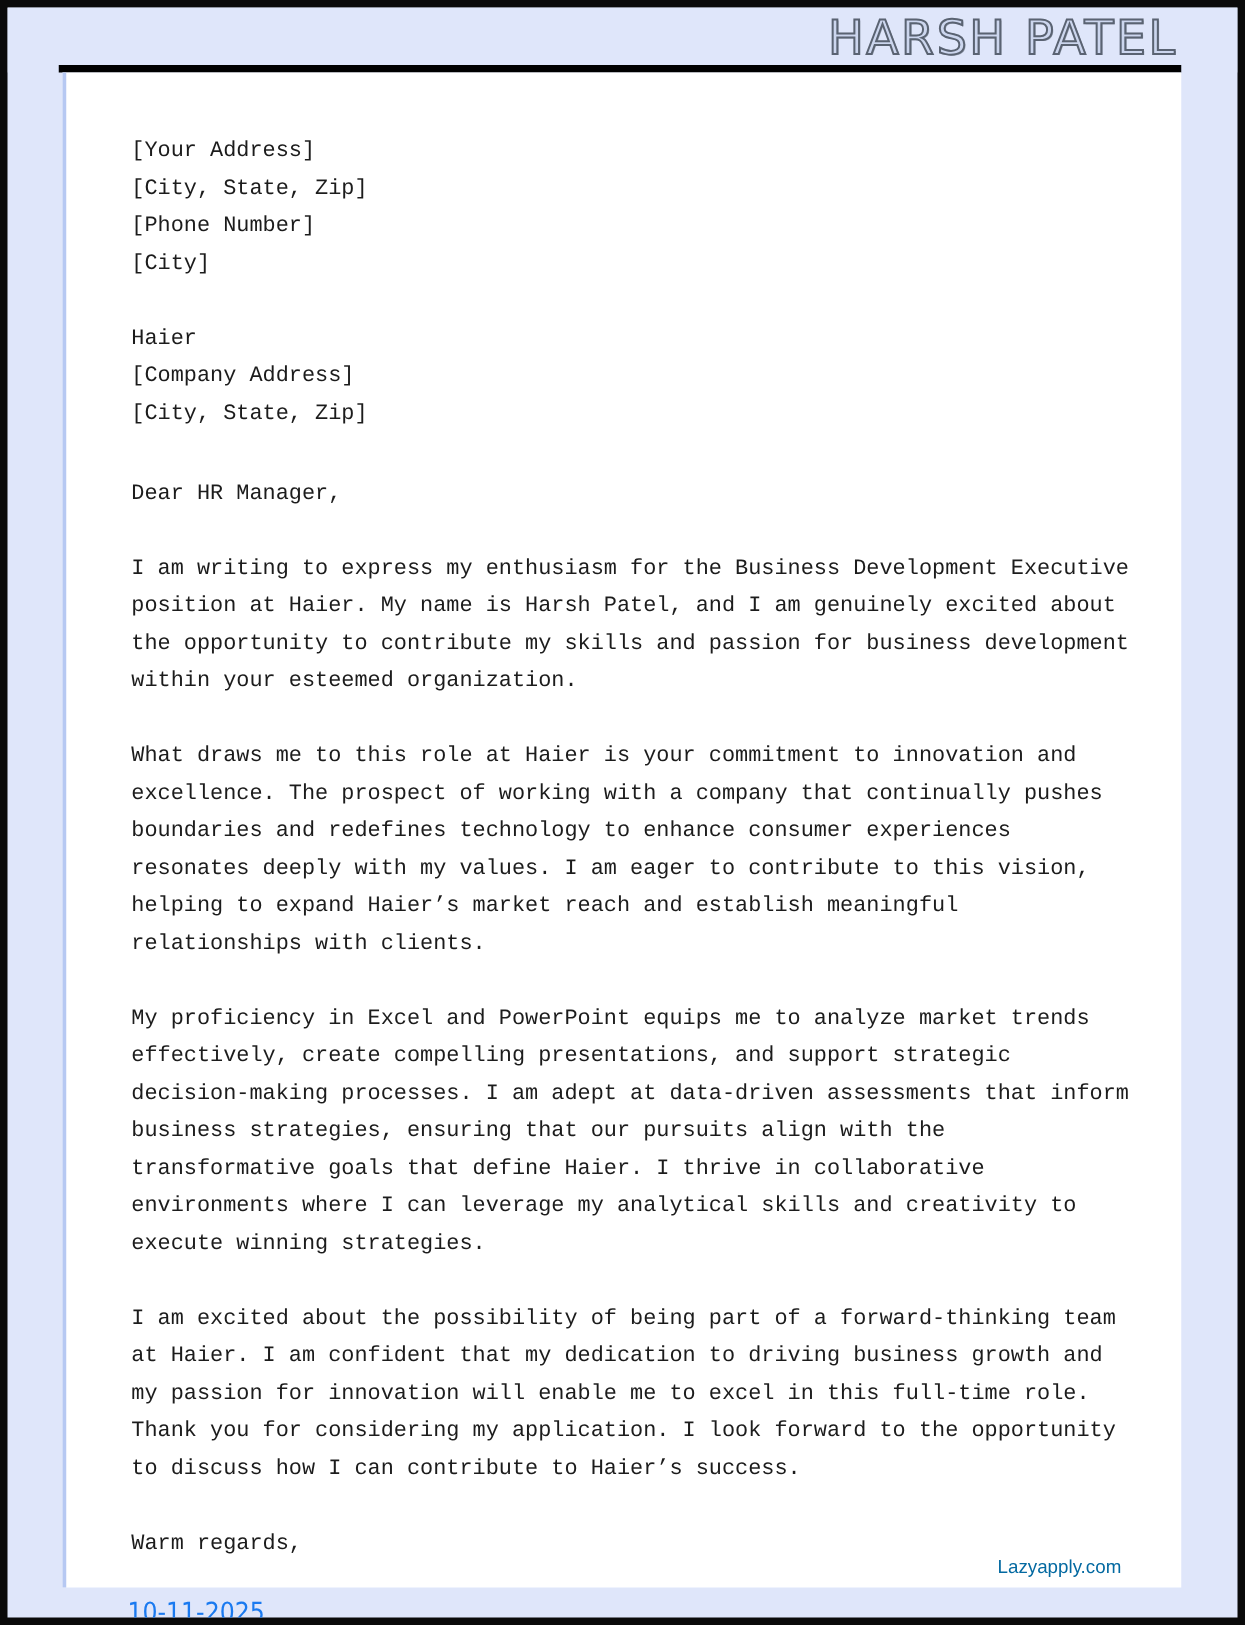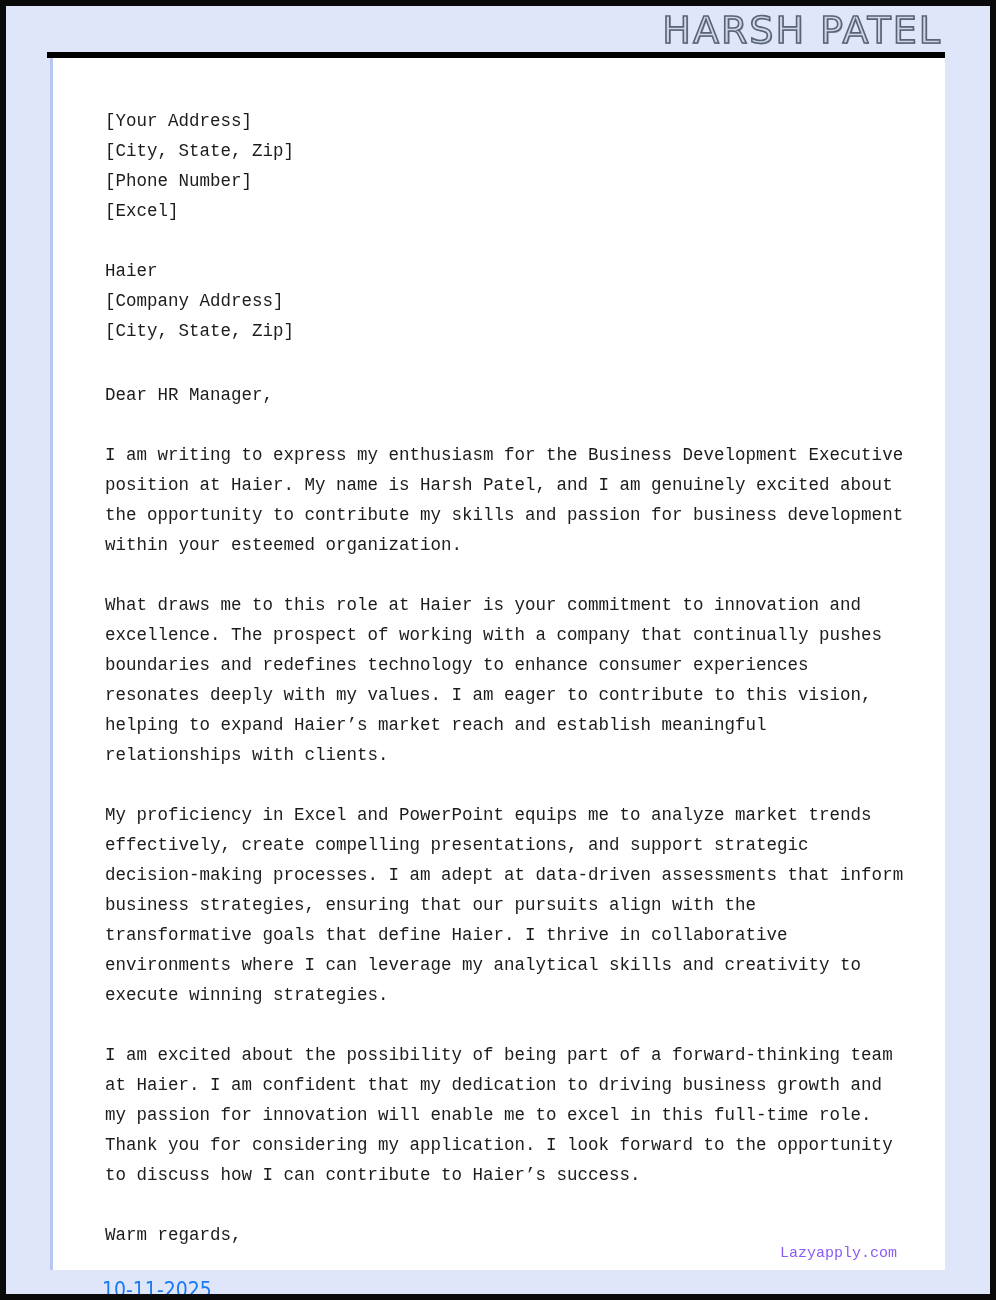--- a/index.html
+++ b/index.html
@@ -112,22 +112,22 @@
   .sig-name {
     display: block;
   }
 
   
   #brand {
     position: absolute;
     right: 48px;
     bottom: 8px;
     font-size: 15px;
-    color: #8b5cf6;
-    font-family: Liberation Mono, monospace;
+    color: #0369a1;
+    font-family: Liberation Sans, sans-serif;
     font-stretch: condensed;
     white-space: nowrap;
   }
 
   
   #doc-date {
     position: absolute;
     left: 96px;
     top: 1272px;
     font-size: 21px;
@@ -151,21 +151,21 @@
 
   <div id="page">
     <div id="page-inner">
 
       <div class="letter-body">
 
         <div>
           <span class="addr-line">[Your Address]</span>
           <span class="addr-line">[City, State, Zip]</span>
           <span class="addr-line">[Phone Number]</span>
-          <span class="addr-line">[Excel]</span>
+          <span class="addr-line">[City]</span>
         </div>
 
         <div class="block-gap"></div>
 
         <div>
           <span class="addr-line">Haier</span>
           <span class="addr-line">[Company Address]</span>
           <span class="addr-line">[City, State, Zip]</span>
         </div>
 

